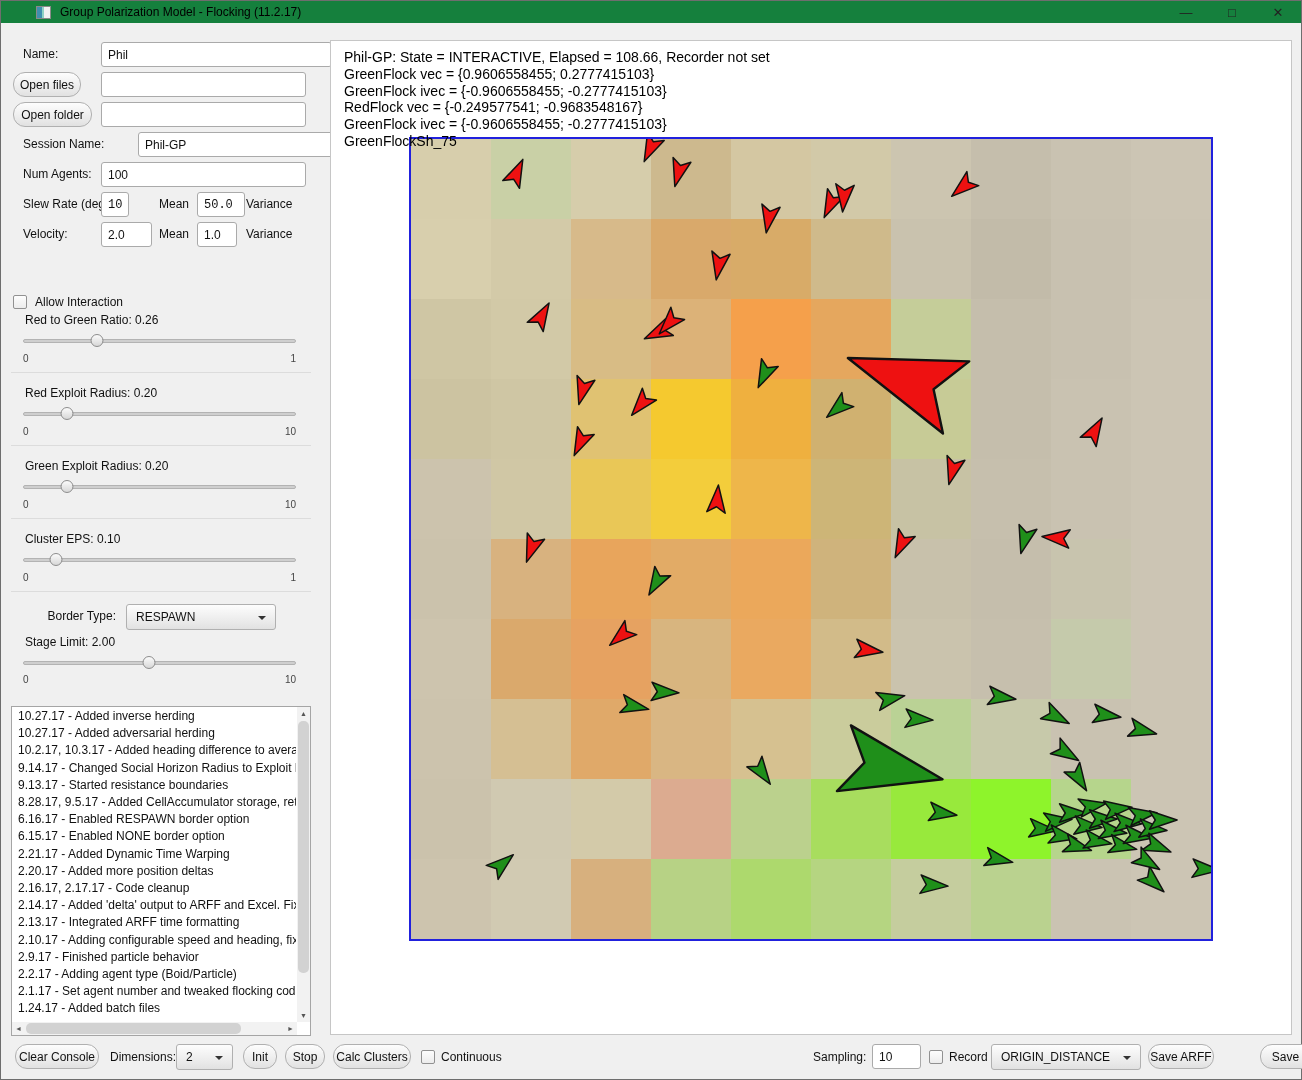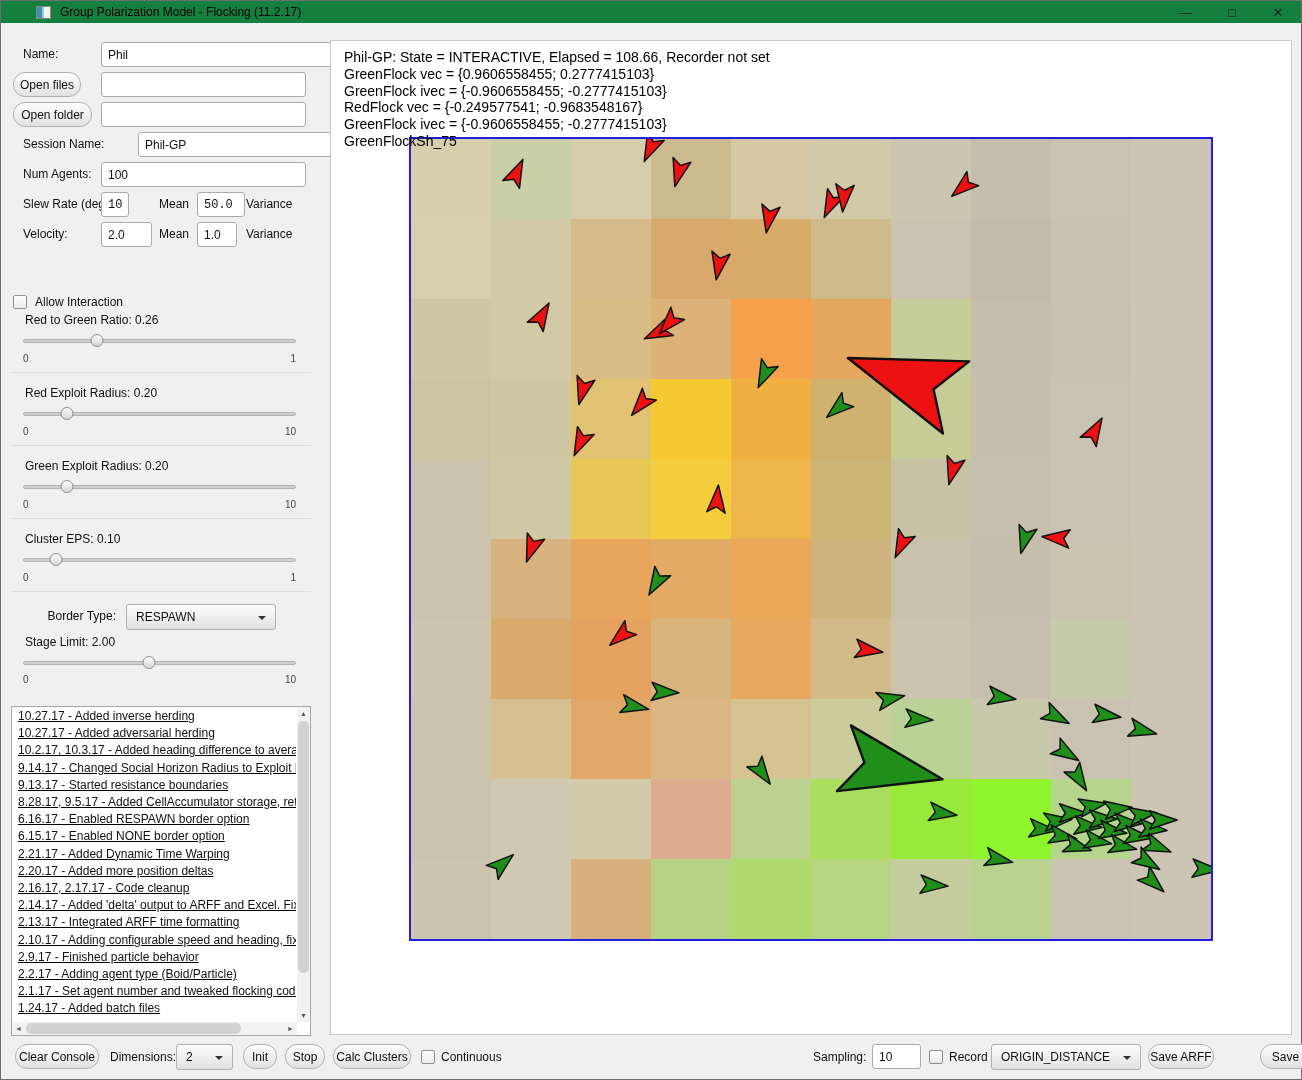--- a/index.html
+++ b/index.html
@@ -27,21 +27,21 @@
   .row { position:absolute; left:0; width:100%; height:26px; }
 
   .slider-label { position:absolute; left:24px; font-size:12px; color:#111; }
   .slider { position:absolute; left:22px; width:273px; height:14px; }
   .slider .track { position:absolute; left:0; right:0; top:5px; height:4px; background:#cfcfcf; border:1px solid #b3b3b3; border-radius:2px; }
   .slider .thumb { position:absolute; top:0; width:13px; height:13px; border-radius:50%; background:linear-gradient(#fbfbfb,#d7d7d7); border:1px solid #8d8d8d; transform:translateX(-50%); }
   .tick-row { position:absolute; left:22px; width:273px; display:flex; justify-content:space-between; font-size:10px; color:#444; }
   .sep { position:absolute; left:10px; width:300px; height:1px; background:#dcdcdc; }
 
   .console-list { position:absolute; left:10px; top:675px; width:300px; height:330px; background:#fff; border:1px solid #a5a5a5; overflow:hidden; }
-  .console-items { position:absolute; left:0; top:1px; right:14px; bottom:14px; overflow:hidden;text-decoration:underline; }
+  .console-items { position:absolute; left:0; top:1px; right:14px; bottom:14px; overflow:hidden; }
   .console-items .li { font-size:12px; color:#111; line-height:17.2px; padding-left:6px; white-space:nowrap; overflow:hidden; }
   .vscroll { position:absolute; right:0; top:0; width:13px; bottom:13px; background:#f2f2f2; }
   .vscroll .sb-thumb { position:absolute; left:1px; right:1px; top:14px; height:252px; background:#d2d2d2; border-radius:5px; }
   .hscroll { position:absolute; left:0; bottom:0; right:13px; height:13px; background:#f2f2f2; }
   .hscroll .sb-thumb { position:absolute; top:1px; bottom:1px; left:14px; width:215px; background:#d2d2d2; border-radius:5px; }
   .sb-arrow { position:absolute; font-size:7px; color:#555; line-height:13px; width:13px; text-align:center; }
 
   .main-panel { position:absolute; left:330px; top:40px; width:962px; height:995px; background:#ffffff; border:1px solid #c6c6c6; }
   .status-block { position:absolute; left:13px; top:8px; font-size:14px; color:#000; line-height:16.8px; z-index:3; }
   .sim-stage { position:absolute; left:78px; top:96px; width:804px; height:804px; border:2px solid #2121dd; z-index:1; }

